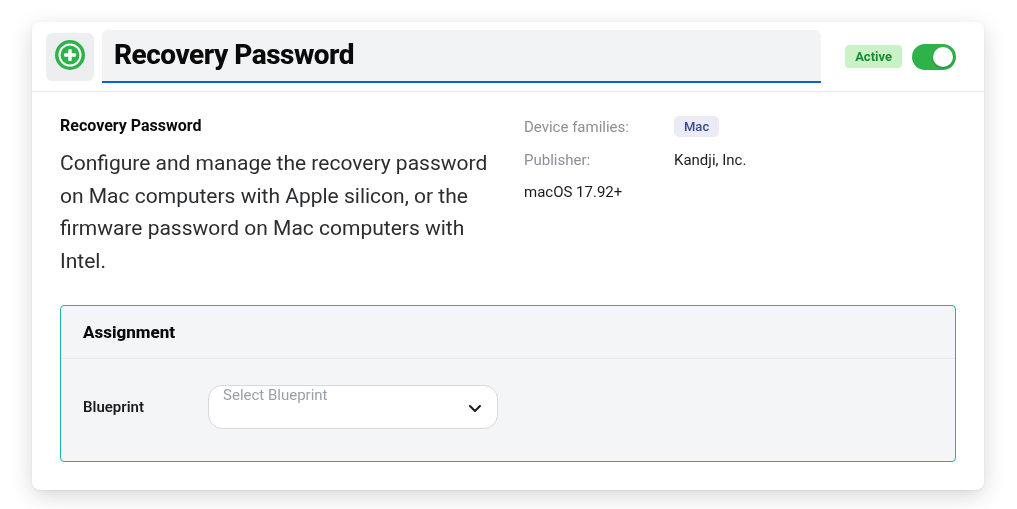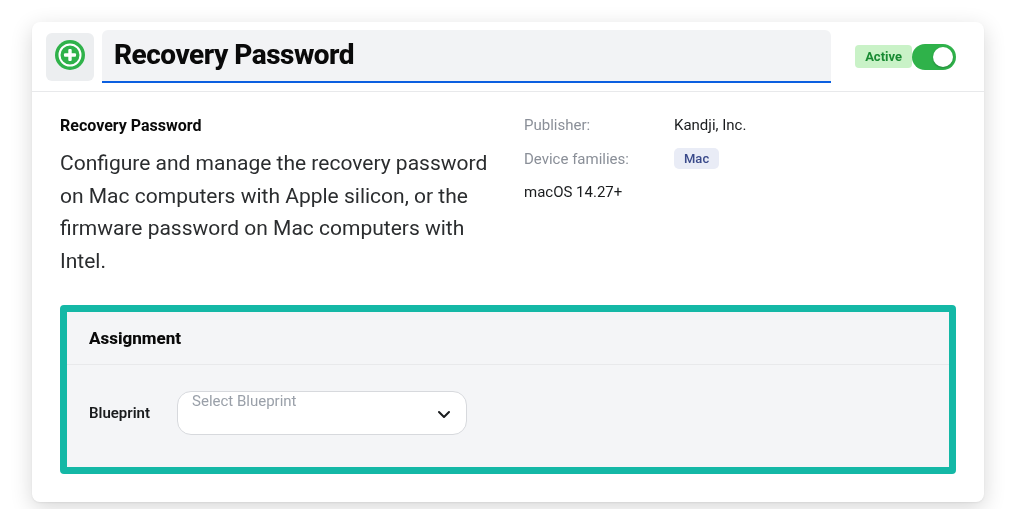--- a/index.html
+++ b/index.html
@@ -37,20 +37,21 @@
       font-family:inherit; color:#0a0a0a;
       background:#f2f3f5;
       padding:8px 12px 10px 12px;
       border-radius:6px 6px 0 0;
       border-bottom:2px solid #0b5fe0;
     }
     .active-badge {
       background:#c9f2c7; color:#188a32;
       font-size:13px; font-weight:700;
       padding:4px 10px; border-radius:4px;
+      margin-right:10px;
     }
     .toggle {
       width:44px; height:26px; border-radius:13px;
       background:#2fb24a; position:relative; cursor:pointer; flex:0 0 44px;
     }
     .toggle::after{
       content:""; position:absolute; right:3px; top:3px;
       width:20px; height:20px; border-radius:50%; background:#fff;
       box-shadow:0 1px 2px rgba(0,0,0,0.25);
     }
@@ -70,30 +71,30 @@
     .kv-label { width:150px; color:#8a8f98; }
     .kv-val { color:#1a1c1e; }
     .pill {
       display:inline-block; background:#e9ecf6; color:#3a4a8a;
       font-size:13px; font-weight:500; padding:3px 10px; border-radius:5px;
     }
     
     .assignment {
       margin:0 28px 28px 28px;
       background:#f4f5f7; border-radius:4px;
-      border:7px solid #14b8a6;
+      border:1px solid #14b8a6;
     }
     .assignment-head {
       padding:16px 22px;
       font-size:17px; font-weight:800; color:#0a0a0a;
       border-bottom:1px solid #e8e9eb;
     }
     .assignment-body {
       padding:26px 22px 32px 22px;
-      display:flex; align-items:center; gap:27px;
+      display:flex; align-items:center; gap:64px;
     }
     .bp-label { font-size:15px; font-weight:600; color:#1a1c1e; }
     .bp-select {
       position:relative; width:290px; height:44px;
       background:#fff; border:1px solid #d7d9dd; border-radius:14px;
       display:flex; padding:0 14px; cursor:pointer;
     }
     .bp-placeholder { color:#9aa0a9; font-size:15px; }
     .bp-caret { position:absolute; right:16px; top:50%; transform:translateY(-50%); }
   </style>
@@ -123,31 +124,31 @@
     <div class="toggle"></div>
   </div>
 
   <div class="info">
     <div class="info-left">
       <div class="section-title">Recovery Password</div>
       <div class="desc">Configure and manage the recovery password on Mac computers with Apple silicon, or the firmware password on Mac computers with Intel.</div>
     </div>
     <div class="info-right">
       <div class="kv">
-        <div class="kv-label">Publisher:</div>
-        <div class="kv-val">Kandji, Inc.</div>
-      </div>
-      <div class="kv">
         <div class="kv-label">Device families:</div>
         <div class="kv-val">
           <span class="pill">Mac</span>
         </div>
       </div>
       <div class="kv">
-        <div class="kv-val">macOS 14.27+</div>
+        <div class="kv-label">Publisher:</div>
+        <div class="kv-val">Kandji, Inc.</div>
+      </div>
+      <div class="kv">
+        <div class="kv-val">macOS 17.92+</div>
       </div>
     </div>
   </div>
 
   <div class="assignment">
     <div class="assignment-head">Assignment</div>
     <div class="assignment-body">
       <div class="bp-label">Blueprint</div>
       <div class="bp-select">
         <span class="bp-placeholder">Select Blueprint</span>

